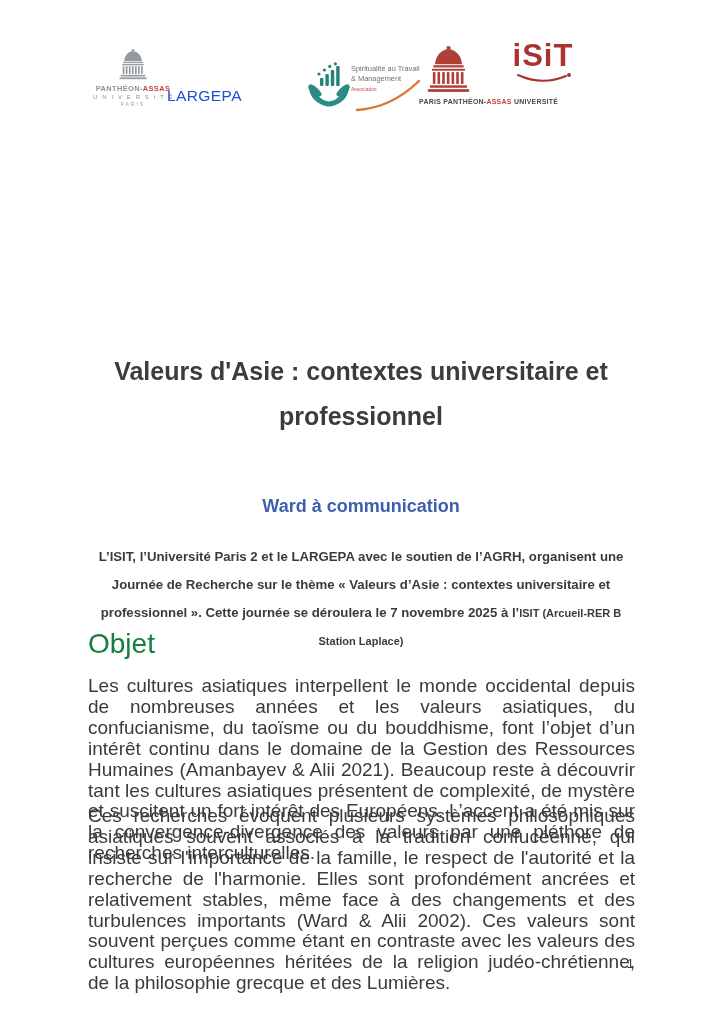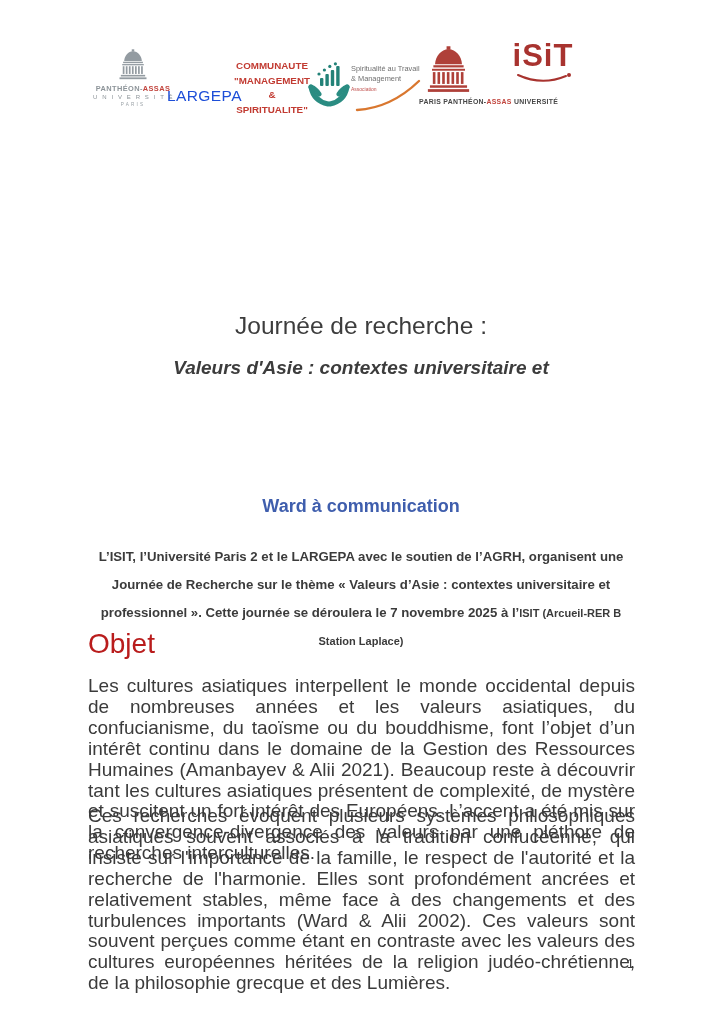--- a/index.html
+++ b/index.html
@@ -32,29 +32,29 @@
   .pantheon2-caption .red{color:#c2453e;}
   .isit{left:483px;top:40px;width:64px;text-align:center;color:#a8332f;margin-left:28px;}
   .isit-text{font-size:31px;font-weight:800;line-height:31px;font-family:"Liberation Sans",sans-serif;letter-spacing:1px;}
   .isit svg{display:block;margin:1px auto 0;}
   .agrh{left:551px;top:58px;white-space:nowrap;}
   .agrh-a{font-size:43px;font-weight:bold;color:#2e9d68;line-height:43px;}
   .agrh-grh{font-size:27px;font-weight:bold;color:#47594f;letter-spacing:1px;}
   
   .title-line{position:absolute;left:0;width:100%;text-align:center;color:#3c3c3c;}
   .t1{top:312px;font-size:24.5px;font-weight:400;}
-  .t2{top:357px;font-size:19px;font-weight:bold;font-style:italic;}
+  .t2{top:357px;font-size:25px;font-weight:bold;}
   .t3{top:402px;font-size:25px;font-weight:bold;}
   .subtitle{position:absolute;top:496px;left:0;width:100%;text-align:center;
             font-size:18px;font-weight:bold;color:#3f5ead;}
   .intro{position:absolute;top:543px;left:81px;width:560px;margin:0;
          text-align:center;font-size:13.2px;font-weight:600;line-height:28px;color:#3b3b3b;}
   .intro .loc{font-size:11px;}
   .section-heading{position:absolute;top:628px;left:88px;margin:0;
-                   font-size:28px;font-weight:400;color:#b91c1c;}
+                   font-size:28px;font-weight:400;color:#15803d;}
   .body-para{position:absolute;left:88px;width:547px;margin:0;
              font-size:19px;line-height:20.9px;text-align:justify;color:#3b3b3b;}
   .p1{top:676px;}
   .p2{top:806px;}
   .page-number{position:absolute;top:956px;left:88px;width:546px;
                text-align:right;font-size:13px;color:#3b3b3b;}
 </style>
 </head>
 <body>
 
@@ -76,25 +76,20 @@
       <rect x="6.5" y="28.4" width="27" height="1.8"></rect>
       <rect x="5" y="31.2" width="30" height="2"></rect>
     </svg>
     <div class="assas-l1"><span class="gray">PANTHÉON-</span><span class="red">ASSAS</span></div>
     <div class="assas-l2">U N I V E R S I T É</div>
     <div class="assas-l3">PARIS</div>
   </div>
 
   <div class="logo largepa">LARGEPA</div>
 
-  <div class="logo communaute">
-    <div>COMMUNAUTE</div>
-    <div>"MANAGEMENT &amp;</div>
-    <div>SPIRITUALITE"</div>
-  </div>
 
   <div class="logo hands">
     <svg width="44" height="48" viewBox="0 0 44 48">
       <g fill="#238278">
         <rect x="13" y="16" width="3.4" height="8" rx="1"></rect>
         <rect x="18.4" y="12" width="3.4" height="12" rx="1"></rect>
         <rect x="23.8" y="8" width="3.4" height="16" rx="1"></rect>
         <rect x="29.2" y="4" width="3.4" height="20" rx="1"></rect>
         <circle cx="12" cy="12" r="1.6"></circle>
         <circle cx="17.4" cy="8" r="1.6"></circle>
@@ -140,22 +135,22 @@
 
   <div class="logo isit">
     <div class="isit-text">iSiT</div>
     <svg width="58" height="14" viewBox="0 0 58 14">
       <path d="M4 3 Q28 14 52 4" stroke="#a8332f" stroke-width="2" fill="none" stroke-linecap="round"></path>
       <circle cx="55" cy="3" r="2" fill="#a8332f"></circle>
     </svg>
   </div>
 
 
-  <div class="title-line t1">Journée de recherche :</div>
   <div class="title-line t2">Valeurs d'Asie :  contextes universitaire et</div>
+  <div class="title-line t3">professionnel</div>
 
   <div class="subtitle">Ward à communication</div>
 
   <p class="intro"><span>L’ISIT, l’Université Paris 2 et le LARGEPA avec le soutien de l’AGRH, organisent une Journée de Recherche sur le thème « Valeurs d’Asie :  contextes universitaire et  professionnel ». Cette journée se déroulera le </span><strong>7 novembre</strong><span> 2025 à l’</span><span class="loc">ISIT (Arcueil-RER B Station Laplace)</span></p>
 
   <h2 class="section-heading">Objet</h2>
 
   <p class="body-para p1">Les cultures asiatiques interpellent le monde occidental depuis de nombreuses années et les valeurs asiatiques, du confucianisme, du taoïsme ou du bouddhisme, font l’objet d’un intérêt continu dans le domaine de la Gestion des Ressources Humaines (Amanbayev &amp; Alii 2021). Beaucoup reste à découvrir tant les cultures asiatiques présentent de complexité, de mystère et suscitent un fort intérêt des Européens. L’accent a été mis sur la convergence-divergence des valeurs par une pléthore de recherches interculturelles.</p>
   <p class="body-para p2">Ces recherches évoquent plusieurs systèmes philosophiques asiatiques souvent associés à la tradition confucéenne, qui insiste sur l'importance de la famille, le respect de l'autorité et la recherche de l'harmonie. Elles sont profondément ancrées et relativement stables, même face à des changements et des turbulences importants  (Ward &amp; Alii 2002). Ces valeurs sont souvent perçues comme étant en contraste avec les valeurs des cultures européennes héritées de la religion judéo-chrétienne, de la philosophie grecque et des Lumières.</p>
 

